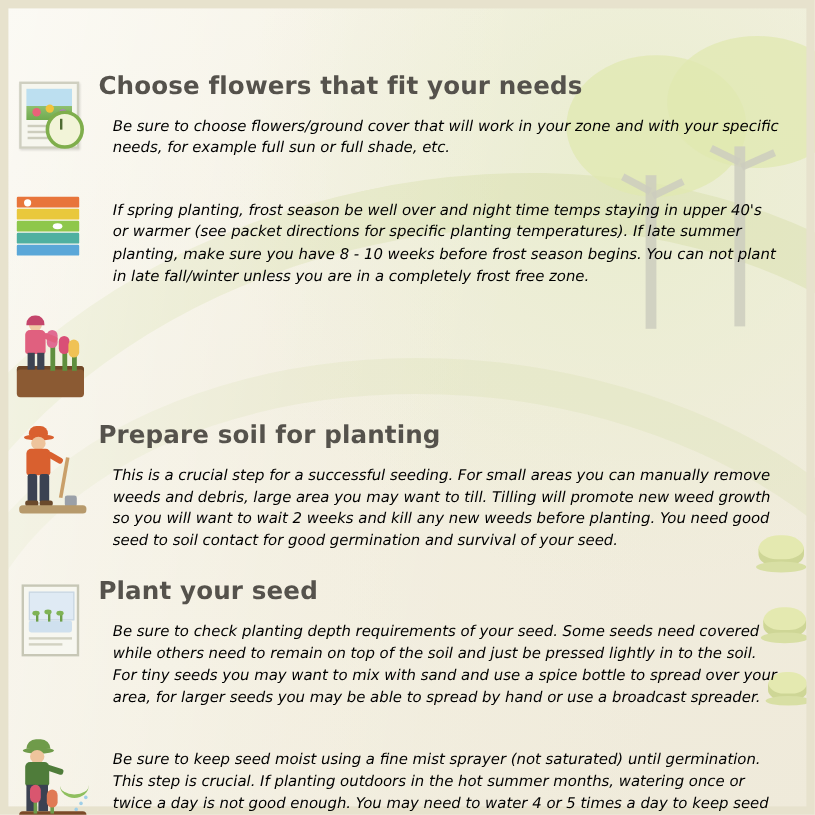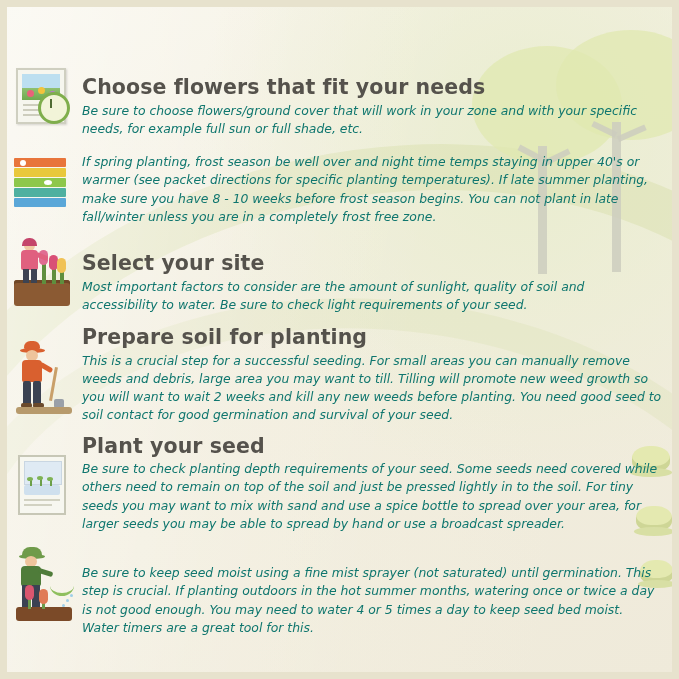--- a/index.html
+++ b/index.html
@@ -112,21 +112,21 @@
   
   .steps {
     position: absolute;
     left: 0;
     top: 60px;
     width: 679px;
   }
   .step {
     position: relative;
     display: flex;
-    align-items: flex-end;
+    align-items: flex-start;
     padding: 0 16px 0 12px;
     box-sizing: border-box;
   }
   .step-icon {
     width: 64px;
     min-width: 64px;
     height: 74px;
     position: relative;
     margin-top: 4px;
   }
@@ -140,22 +140,22 @@
     color: #55524c;
     line-height: 1.15;
     margin: 0 0 2px 0;
     letter-spacing: 0.1px;
   }
   .step-text {
     font-family: "DejaVu Sans", sans-serif;
     font-style: italic;
     font-size: 12.4px;
     line-height: 1.47;
-    color: #0f766e;
-    margin: 0;
+    color: #000000;
+    margin: 12px;
   }
 
   
   .ic { position: absolute; }
 
   
   .packet {
     left: 4px; top: 4px; width: 46px; height: 52px;
     background: #f6f6ee;
     border: 2px solid #cfcfc0;
@@ -297,24 +297,20 @@
         <div class="ic stemflower" style="left:40px; top:24px; height:20px;"></div>
         <div class="ic blossom" style="left:37px; top:15px; background:#d94f76;"></div>
         <div class="ic stemflower" style="left:48px; top:26px; height:18px;"></div>
         <div class="ic blossom" style="left:45px; top:18px; background:#f0c255;"></div>
         <div class="ic person-head" style="left:12px; top:0px; width:11px; height:11px; background:#f0c9a4;"></div>
         <div class="ic" style="left:10px; top:-2px; width:15px; height:8px; background:#c4456b; border-radius:7px 7px 0 0;"></div>
         <div class="ic person-body" style="left:9px; top:10px; width:17px; height:20px; background:#e0607f;"></div>
         <div class="ic person-arm" style="left:24px; top:14px; width:12px; height:5px; background:#e0607f; transform:rotate(22deg);"></div>
         <div class="ic person-leg" style="left:11px; top:29px; width:6px; height:14px;"></div>
         <div class="ic person-leg" style="left:19px; top:29px; width:6px; height:14px;"></div>
-      </div>
-      <div class="step-body">
-        <h2 class="step-head">Select your site</h2>
-        <p class="step-text">Most important factors to consider are the amount of sunlight, quality of soil and accessibility to water. Be sure to check light  requirements of your seed.</p>
       </div>
     </div>
 
     <div class="step" style="margin-top:12px;">
       <div class="step-icon" style="height:84px;">
         <div class="ic hat" style="left:12px; top:0px; width:16px; height:8px;"></div>
         <div class="ic hat-brim" style="left:8px; top:7px; width:25px;"></div>
         <div class="ic person-head" style="left:14px; top:9px; width:12px; height:11px; background:#eec49c;"></div>
         <div class="ic person-body" style="left:10px; top:19px; width:20px; height:22px; background:#d9602f;"></div>
         <div class="ic person-arm" style="left:27px; top:24px; width:14px; height:5px; background:#d9602f; transform:rotate(30deg);"></div>

